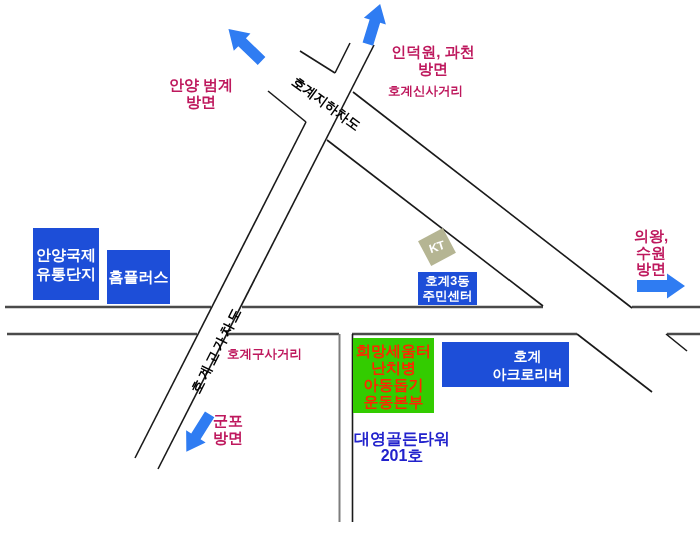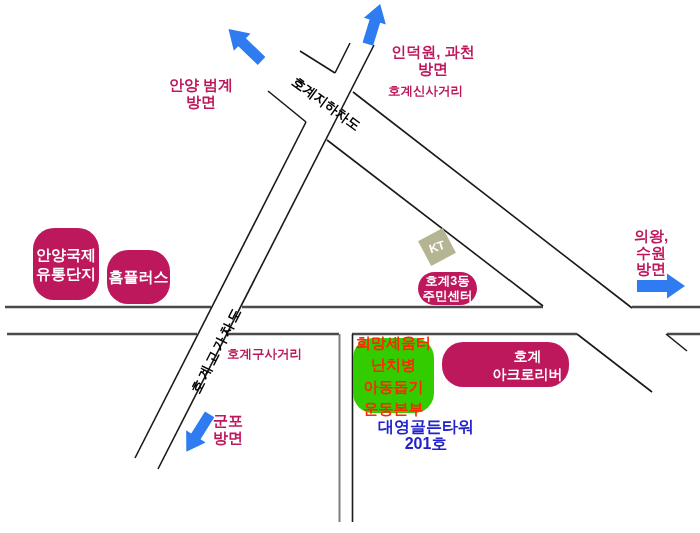--- a/index.html
+++ b/index.html
@@ -4,25 +4,25 @@
 <style>
   html,body{margin:0;padding:0;background:#fff;}
   #map{position:relative;width:700px;height:533px;background:#fff;overflow:hidden;
        font-family:"Liberation Sans","DejaVu Sans",sans-serif;font-weight:bold;}
   #roadlayer{position:absolute;left:0;top:0;width:700px;height:533px;}
   .lbl{position:absolute;color:#be185d;white-space:pre-line;}
   .ctr{transform:translate(-50%,-50%);text-align:center;}
   .dir{font-size:15px;line-height:16.5px;}
   .xing{font-size:12.5px;line-height:14px;white-space:nowrap;}
   .roadname{position:absolute;font-size:13.5px;white-space:nowrap;color:#000;}
-  .bld{position:absolute;background:#be185d;color:#fff;display:flex;align-items:center;
-       justify-content:center;text-align:center;white-space:pre-line;border-radius:21px;}
+  .bld{position:absolute;background:#1d4ed8;color:#fff;display:flex;align-items:center;
+       justify-content:center;text-align:center;white-space:pre-line;}
   .dest{position:absolute;background:#33cc00;color:#ff2600;display:flex;align-items:center;
         justify-content:center;text-align:center;white-space:pre-line;
-        font-size:15px;line-height:22px;border-radius:20px;}
+        font-size:15px;line-height:17px;}
   .addr{color:#2222cc;font-size:16px;line-height:16.5px;}
   .kt{position:absolute;left:437px;top:247px;width:28px;height:28px;background:#b5b593;
       transform:translate(-50%,-50%) rotate(-28deg);display:flex;align-items:center;justify-content:center;}
   .kt span{color:#fff;font-size:12px;transform:rotate(10deg);}
 </style>
 </head>
 <body>
 
 <div id="map">
 
@@ -91,16 +91,16 @@
   </div>
   <div class="bld" style="left:418px;top:272px;width:59px;height:33px;font-size:12.5px;line-height:15px;">호계3동
 주민센터</div>
   <div class="bld" style="left:442px;top:342px;width:83px;height:45px;font-size:14px;line-height:18px;padding-left:44px;">호계
 아크로리버</div>
 
   <div class="dest" style="left:353px;top:338px;width:81px;height:75px;">희망세움터
 난치병
 아동돕기
 운동본부</div>
-  <div class="lbl ctr addr" style="left:402px;top:435px;margin-left:24px;">대영골든타워
+  <div class="lbl ctr addr" style="left:402px;top:447px;">대영골든타워
 201호</div>
 
 </div>
 
 </body></html>

